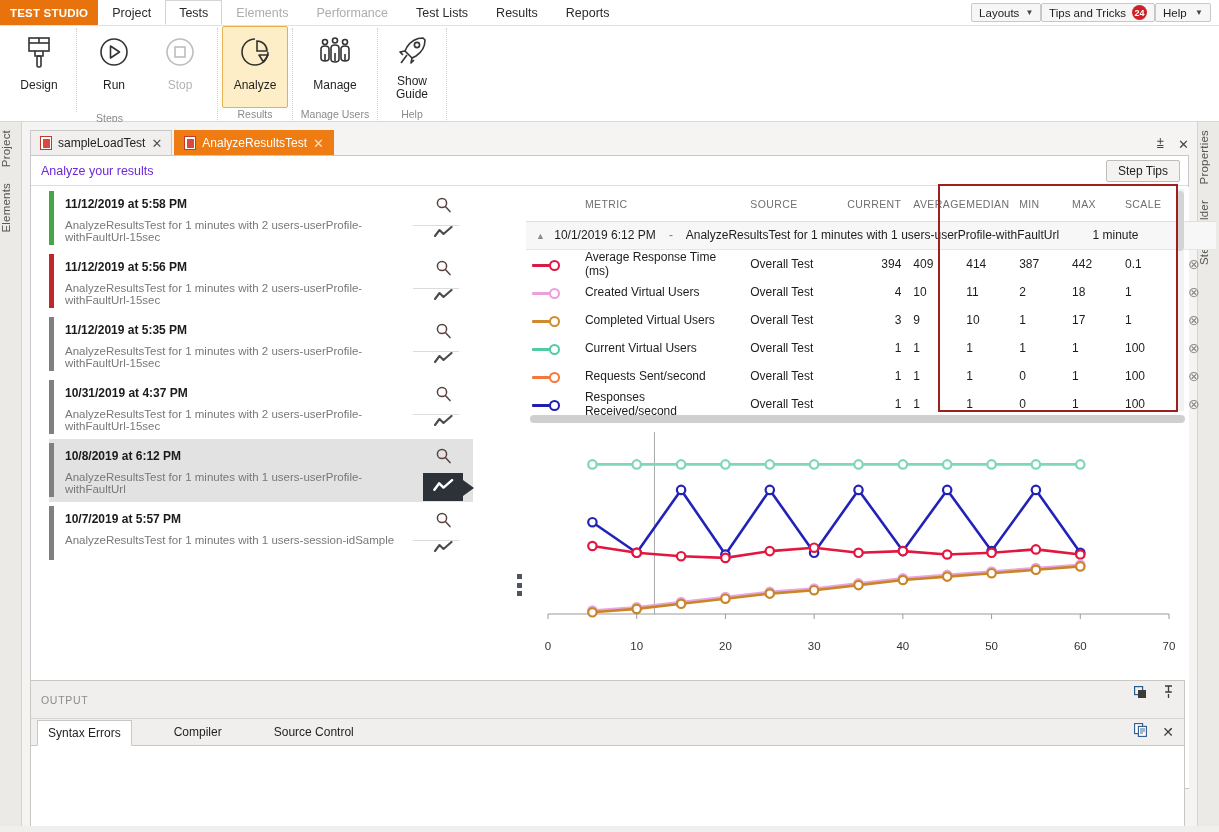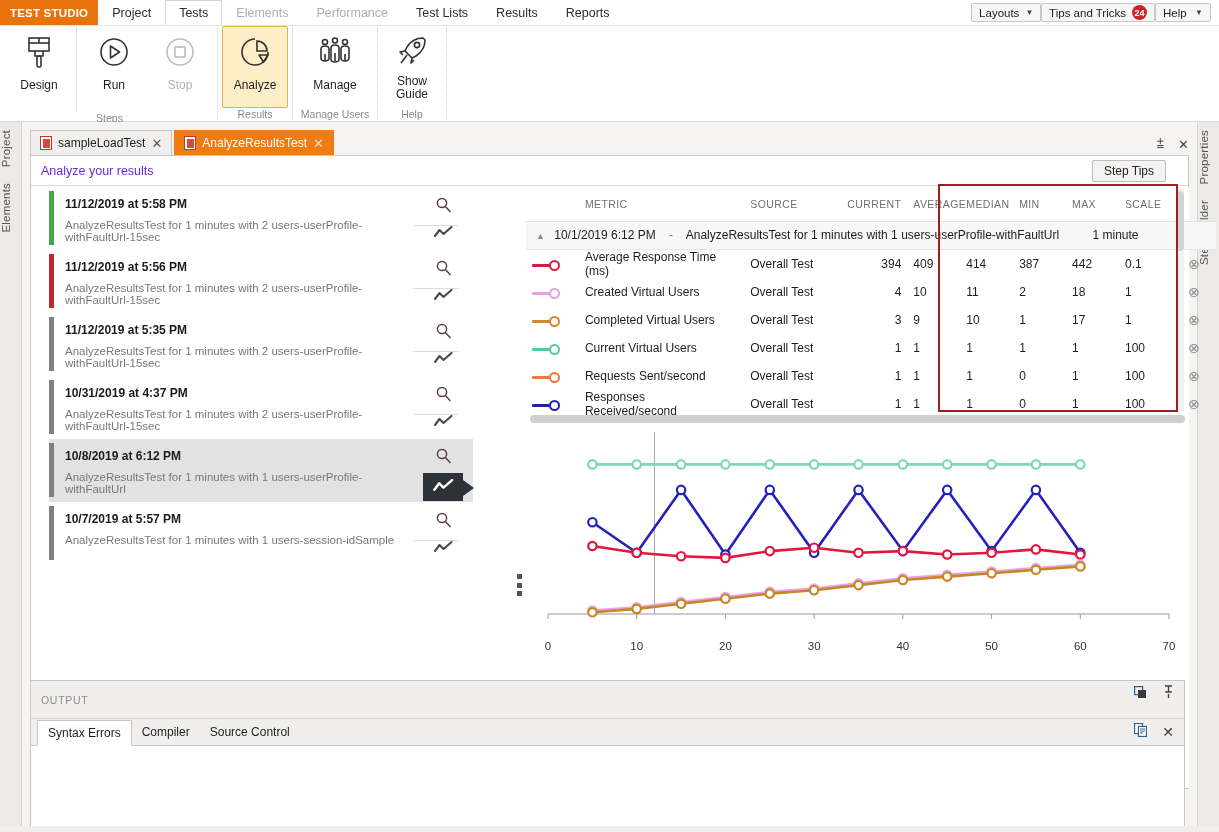--- a/index.html
+++ b/index.html
@@ -111,21 +111,21 @@
   .content {
     position:absolute; left:8px; top:34px; width:1159px; height:633px;
     background:#ffffff; border:1px solid #c8c8c8; border-top:none;
   }
   .content-header {
     height:30px; border-bottom:1px solid #dcdcdc; display:flex; align-items:center;
     padding:0 10px; position:relative;
   }
   .content-title { font-size:12.5px; font-weight:normal; color:#6d28d9; }
   .step-tips {
-    position:absolute; right:22px; top:4px; height:22px; padding:0 11px;
+    position:absolute; right:8px; top:4px; height:22px; padding:0 11px;
     border:1px solid #bdbdbd; background:#f4f3f1; border-radius:2px;
     font-size:12px; display:flex; align-items:center; cursor:pointer; color:#222;
   }
 
   
   .results-pane {
     position:absolute; left:0; top:31px; width:460px; height:601px; background:#ffffff;
     overflow:hidden;
   }
   .result-item {
@@ -217,21 +217,21 @@
     background:#f0efed; border:1px solid #c9c7c4;
   }
   .output-head {
     height:38px; display:flex; align-items:center; padding:0 10px;
     font-size:10.5px; color:#8b8b8b; letter-spacing:.7px; position:relative;
     border-bottom:1px solid #d6d4d1;
   }
   .output-head-icons { position:absolute; right:10px; top:4px; display:flex; gap:16px; align-items:center; }
   .otabs {
     height:27px; display:flex; align-items:flex-end; background:#f0efed; padding-left:6px;
-    border-bottom:1px solid #c9c7c4; position:relative;
+    border-bottom:1px solid #c9c7c4; position:relative;gap:32px;
   }
   .otab {
     padding:0 10px; height:26px; display:flex; align-items:center; font-size:12px; cursor:pointer;
     color:#1f1f1f;
   }
   .otab.active {
     background:#ffffff; border:1px solid #c9c7c4; border-bottom:1px solid #ffffff;
     position:relative; z-index:2; margin-bottom:-1px;
   }
   .otabs-icons { position:absolute; right:10px; bottom:5px; display:flex; gap:14px; align-items:center; }

